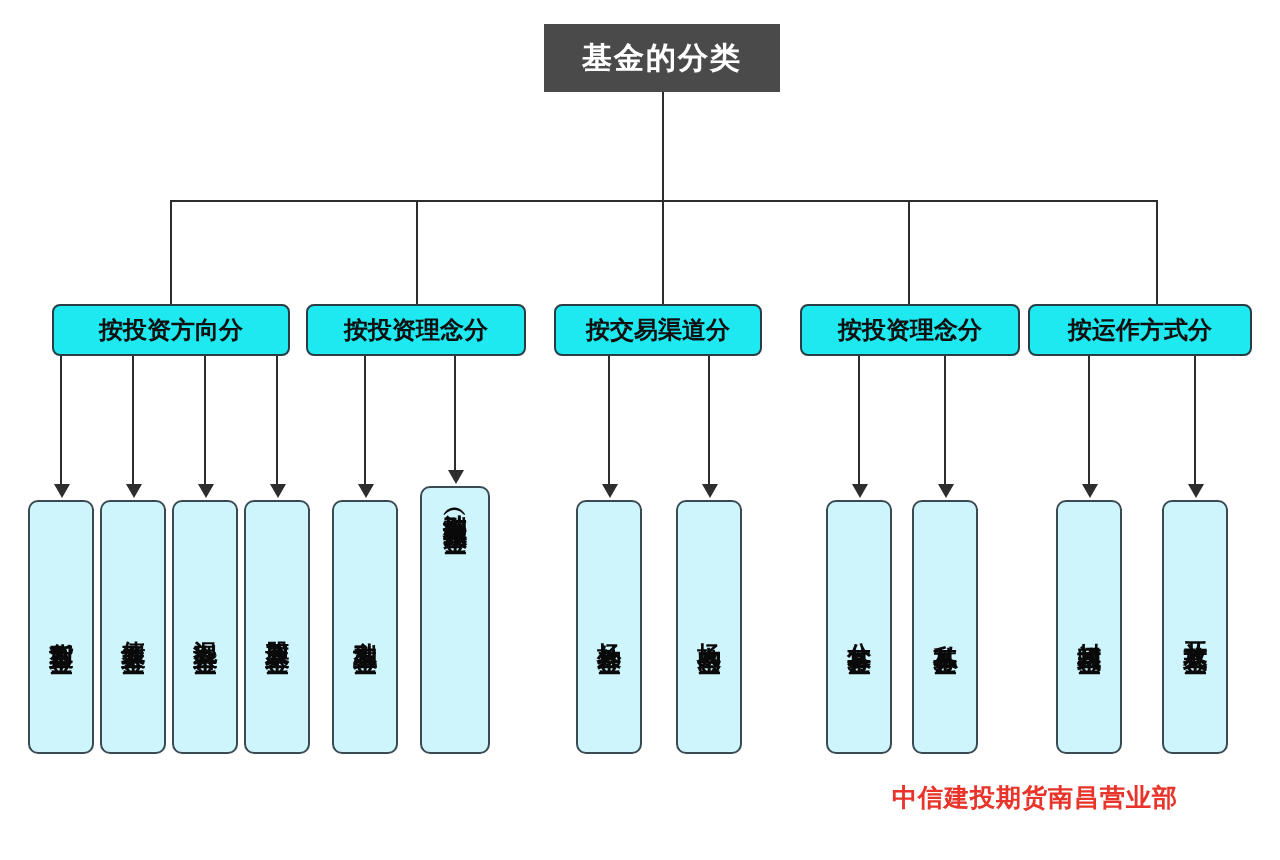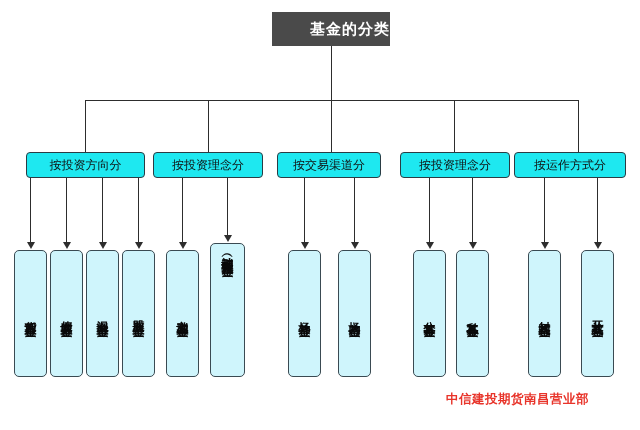--- a/index.html
+++ b/index.html
@@ -41,21 +41,21 @@
   
   #title-box {
     position: absolute;
     left: 272px;
     top: 12px;
     width: 118px;
     height: 34px;
     background: #4a4a4a;
     display: flex;
     align-items: center;
-    justify-content: flex-end;
+    justify-content: center;
     box-sizing: border-box;
   }
   #title-box .title-text {
     color: #ffffff;
     font-size: 15px;
     font-weight: bold;
     letter-spacing: 1px;
     line-height: 1;
   }
 
@@ -68,21 +68,21 @@
     border: 1px solid #2a3c44;
     border-radius: 4px;
     display: flex;
     align-items: center;
     justify-content: center;
     box-sizing: border-box;
   }
   .cat-box .cat-text {
     color: #101010;
     font-size: 12px;
-    font-weight: normal;
+    font-weight: bold;
     line-height: 1;
     white-space: nowrap;
   }
 
   
   .leaf-box {
     position: absolute;
     background: #cff5fc;
     border: 1px solid #3a4a52;
     border-radius: 5px;

